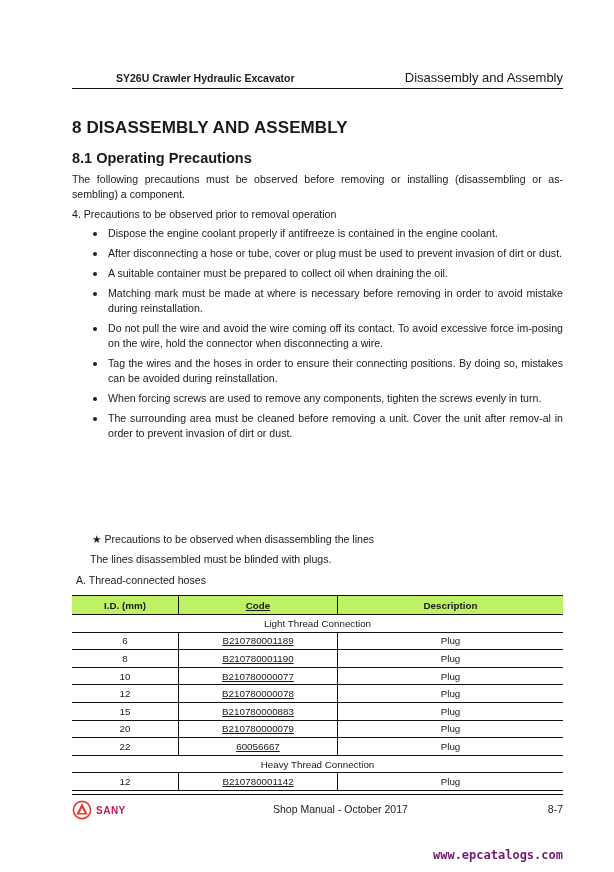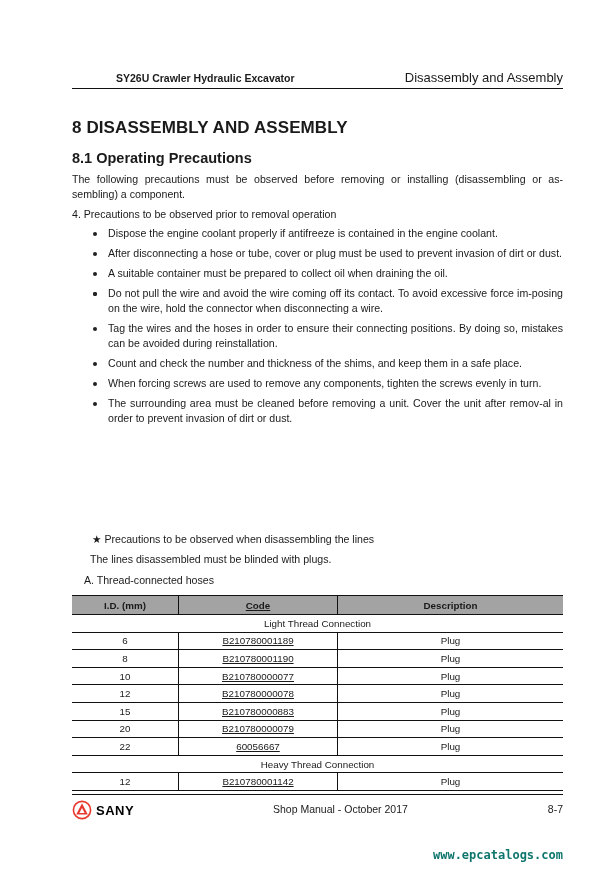--- a/index.html
+++ b/index.html
@@ -14,57 +14,56 @@
   .p { font-size: 10.6px; line-height: 15px; }
   .intro { left: 72px; top: 172px; width: 491px; }
   .num { left: 72px; top: 207px; }
   .bullets { left: 90px; top: 226px; width: 473px; margin: 0; padding: 0; list-style: none; }
   .bullets li { position: relative; padding-left: 18px; margin-bottom: 5px; text-align: justify;
                 font-size: 10.6px; line-height: 15px; }
   .bullets li .dot { position: absolute; left: 3px; top: 6px; width: 4px; height: 4px;
                      border-radius: 50%; background: #222; }
   .star-line { left: 92px; top: 532px; }
   .plain-line { left: 90px; top: 552px; }
-  .sub-a { left: 84px; top: 573px; }
+  .sub-a { left: 76px; top: 573px; }
   table.tbl { position: absolute; left: 72px; top: 595px; width: 491px; border-collapse: collapse;
               font-size: 9.8px; }
-  .tbl th { background: #a3a3a3; font-weight: bold; height: 18px; border-top: 1.5px solid #111;
+  .tbl th { background: #bef264; font-weight: bold; height: 18px; border-top: 1.5px solid #111;
             border-bottom: 1px solid #111; text-align: center; padding: 0; }
   .tbl td { height: 16.6px; border-bottom: 1px solid #111; text-align: center; padding: 0; }
   .tbl .c1 { width: 106px; border-right: 1px solid #111; }
   .tbl .c2 { width: 158px; border-right: 1px solid #111; text-decoration: underline; }
   .tbl tr.last td { border-bottom: 1.5px solid #111; }
   .foot-rule { left: 72px; top: 794px; width: 491px; border-top: 1.5px solid #111; }
   .logo { left: 72px; top: 800px; display: flex; align-items: center; gap: 4px; }
-  .logo-text { font-size: 13px; font-weight: 900; letter-spacing: 0.5px; color: #000000; }
+  .logo-text { font-size: 10px; font-weight: 900; letter-spacing: 0.5px; color: #be185d; }
   .foot-mid { left: 273px; top: 803px; font-size: 10.5px; }
   .foot-right { right: 51px; top: 803px; font-size: 10.5px; }
   .wm { right: 51px; top: 848px; font-family: "DejaVu Sans Mono", monospace; font-size: 12px;
-        font-weight: bold; color: #0f766e; }
+        font-weight: bold; color: #701a75; }
 </style>
 </head>
 <body>
 
 <div class="abs hdr-left">SY26U Crawler Hydraulic Excavator</div>
 <div class="abs hdr-right">Disassembly and Assembly</div>
 <div class="abs hdr-rule"></div>
 
 <div class="abs h1">8  DISASSEMBLY AND ASSEMBLY</div>
 <div class="abs h2">8.1  Operating Precautions</div>
 <div class="abs p intro" style="text-align:justify;">The following precautions must be observed before removing or installing (disassembling or as-sembling) a component.</div>
 <div class="abs p num">4.  Precautions to be observed prior to removal operation</div>
 
 <ul class="abs bullets">
   <li><span class="dot"></span><span>Dispose the engine coolant properly if antifreeze is contained in the engine coolant.</span></li>
   <li><span class="dot"></span><span>After disconnecting a hose or tube, cover or plug must be used to prevent invasion of dirt or dust.</span></li>
   <li><span class="dot"></span><span>A suitable container must be prepared to collect oil when draining the oil.</span></li>
-  <li><span class="dot"></span></li>
+  <li><span class="dot"></span><span>Matching mark must be made at where is necessary before removing in order to avoid mistake during reinstallation.</span></li>
   <li><span class="dot"></span><span>Do not pull the wire and avoid the wire coming off its contact. To avoid excessive force im-posing on the wire, hold the connector when disconnecting a wire.</span></li>
   <li><span class="dot"></span><span>Tag the wires and the hoses in order to ensure their connecting positions. By doing so, mistakes can be avoided during reinstallation.</span></li>
-  <li><span class="dot"></span><span>Count and check the number and thickness of the shims, and keep them in a safe place.</span></li>
   <li><span class="dot"></span><span>When forcing screws are used to remove any components, tighten the screws evenly in turn.</span></li>
   <li><span class="dot"></span><span>The surrounding area must be cleaned before removing a unit. Cover the unit after remov-al in order to prevent invasion of dirt or dust.</span></li>
 </ul>
 
 <div class="abs p star-line">★ Precautions to be observed when disassembling the lines</div>
 <div class="abs p plain-line">The lines disassembled must be blinded with plugs.</div>
 <div class="abs p sub-a">A.  Thread-connected hoses</div>
 
 <table class="tbl">
   <thead>

